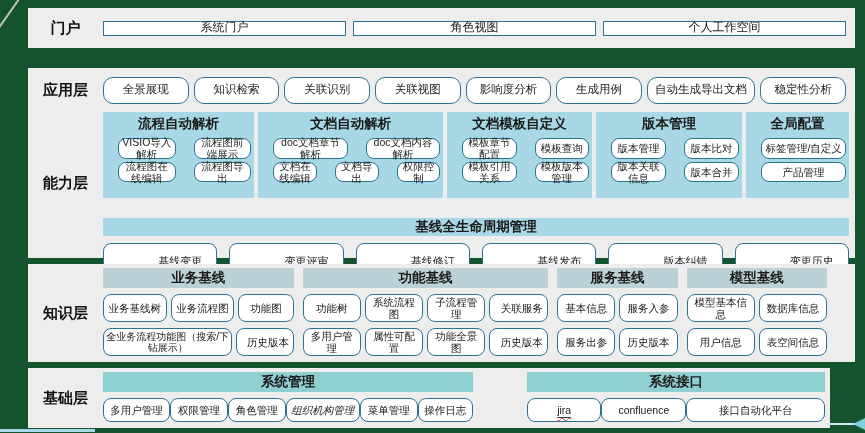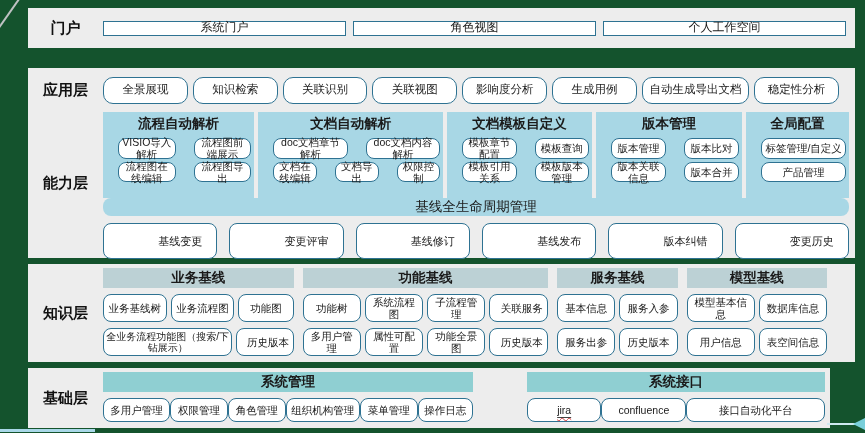--- a/index.html
+++ b/index.html
@@ -21,35 +21,35 @@
   
   .btn{background:#fff;border:1.5px solid #2e7292;border-radius:8px;box-sizing:border-box;
     display:flex;align-items:center;justify-content:center;text-align:center;
     font-size:11px;line-height:1.15;padding:1px 4px;color:#1a1a1a;}
 
   
   .portal-row{align-items:center;gap:7px;padding:0 9px 0 0;}
   .portal-row .btn{flex:1;height:15px;border-radius:0;font-size:12px;}
 
   
-  .app-row{align-items:center;gap:5px;padding:0 16px 0 0;}
+  .app-row{align-items:center;gap:5px;padding:0 9px 0 0;}
   .app-row .btn{flex:1;height:27px;border-radius:10px;font-size:11.5px;}
   .app-row .btn.wide{flex:1.3;text-align:center;}
 
   
   .cap-content{flex-direction:column;padding:4px 6px 4px 0;}
   .cap-groups{display:flex;gap:4px;height:86px;}
   .cap-group{background:#a8d7e5;display:flex;flex-direction:column;padding:0 3px 16px;min-width:0;}
   .cap-g1{flex:150 1 0;} .cap-g2{flex:185 1 0;} .cap-g3{flex:143 1 0;} .cap-g4{flex:145 1 0;} .cap-g5{flex:100 1 0;}
   .cap-header{text-align:center;font-weight:bold;font-size:13.5px;padding:3px 0 2px;white-space:nowrap;overflow:hidden;}
   .cap-row{display:flex;gap:18px;flex:1;margin-top:3px;min-height:0;margin-left:12px;}
   .cap-row .btn{flex:1;font-size:10.5px;padding:1px 2px;}
 
-  .baseline-banner{margin-top:0;height:21px;background:#a8d7e5;font-weight:normal;font-size:13.5px;
-    display:flex;align-items:center;justify-content:center;border-radius:8px;}
+  .baseline-banner{margin-top:20px;height:21px;background:#a8d7e5;font-weight:bold;font-size:13.5px;
+    display:flex;align-items:center;justify-content:center;}
   .baseline-row{display:flex;gap:12px;margin-top:7px;}
   .baseline-row .btn{flex:1;height:36px;padding-left:44px;}
 
   
   .kn-content{flex-direction:column;padding:4px 28px 8px 0;}
   .kn-groups{display:flex;gap:9px;flex:1;}
   .kn-group{display:flex;flex-direction:column;min-width:0;}
   .kn-g1{flex:190 1 0;} .kn-g2{flex:245 1 0;} .kn-g3{flex:120 1 0;} .kn-g4{flex:140 1 0;}
   .kn-header{background:#bcd1d5;height:20px;line-height:20px;text-align:center;font-weight:bold;font-size:13.5px;white-space:nowrap;}
   .kn-row{display:flex;gap:4px;margin-top:6px;flex:1;min-height:0;}
@@ -60,21 +60,21 @@
 
   
   .fd-content{flex-direction:column;padding:4px 0 6px 0;}
   .fd-groups{display:flex;flex:1;}
   .fd-group{display:flex;flex-direction:column;min-width:0;}
   .fd-g1{width:370px;}
   .fd-g2{width:298px;margin-left:54px;}
   .fd-header{background:#8fcfd2;height:20px;line-height:20px;text-align:center;font-weight:bold;font-size:13.5px;}
   .fd-row{display:flex;gap:0;margin-top:6px;flex:1;}
   .fd-row .btn{flex:1;font-size:10.5px;}
-  .fd-row .btn.f-120{flex:1.2;} .fd-row .btn.f-135{flex:1.35;} .fd-row .btn.f-95{flex:0.95;}
+  .fd-row .btn.f-120{flex:1.2;} .fd-row .btn.f-135{flex:1.35;font-style:italic;} .fd-row .btn.f-95{flex:0.95;}
   .fd-row .btn.f-90{flex:0.9;} .fd-row .btn.f-105{flex:1.05;} .fd-row .btn.f-180{flex:1.8;}
 
   .wavy{text-decoration:underline wavy #d23b3b;text-decoration-thickness:1px;text-underline-offset:3px;}
   .underl{text-decoration:underline solid #444;}
 
   
   .corner-line{position:absolute;left:-9px;top:11px;width:38px;height:2px;background:#bfc2c3;
     transform:rotate(-55deg);}
   .accent-underline{position:absolute;left:0;bottom:1px;width:95px;height:3px;background:#a9d8e8;}
   .arrow-tail{position:absolute;right:8px;bottom:8px;width:30px;height:2px;background:#cfe9f1;}

